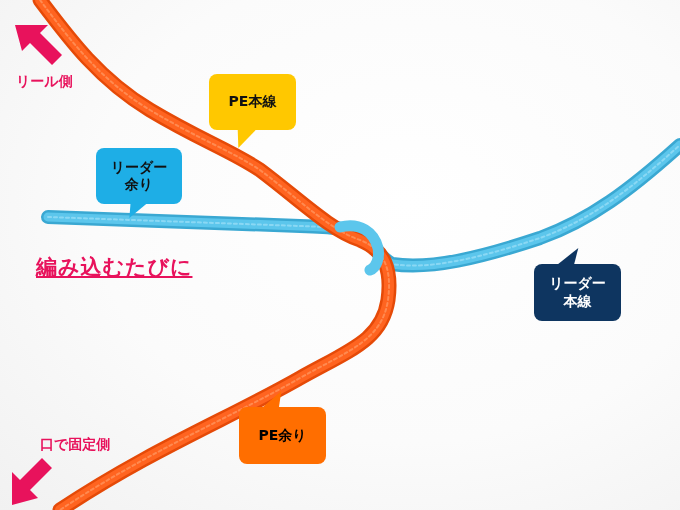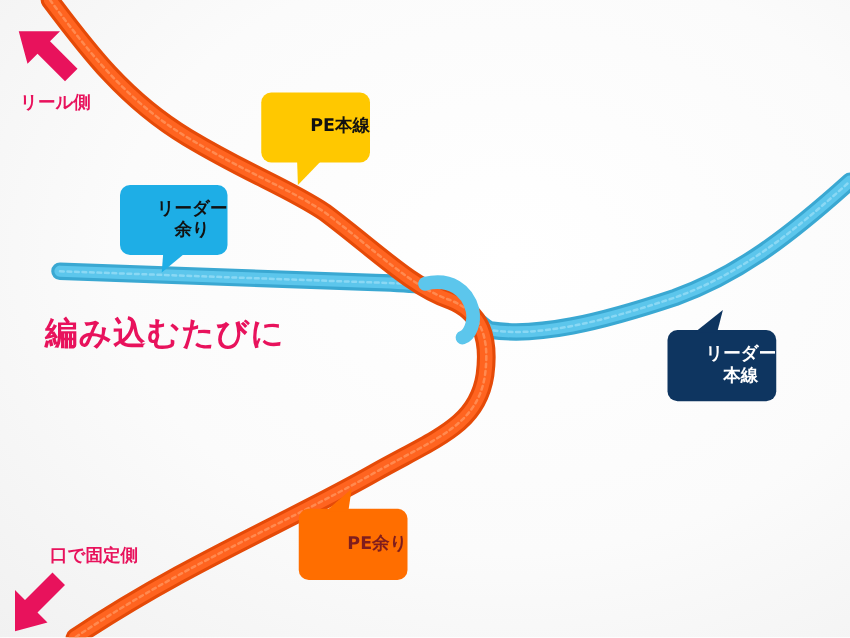--- a/index.html
+++ b/index.html
@@ -12,39 +12,40 @@
     position: relative; width: 680px; height: 510px;
     background: radial-gradient(ellipse at 60% 40%, #ffffff 0%, #fbfbfb 55%, #f1f1f1 100%);
     overflow: hidden;
   }
   svg.ropes { position: absolute; left: 0; top: 0; }
   .callout {
     position: absolute;
     border-radius: 8px;
     font-weight: bold;
     text-align: center;
-    display: flex; align-items: center; justify-content: flex-end;
+    display: flex; align-items: center; justify-content: center;
     line-height: 1.25;
     font-size: 14px;
   }
   .callout .tail {
     position: absolute; width: 0; height: 0;
   }
   .pe-main { left: 209px; top: 74px; width: 87px; height: 56px; background: #ffc800; color: #111; }
   .pe-main .tail { left: 24px; bottom: -18px; border-left: 10px solid transparent; border-right: 10px solid transparent; border-top: 20px solid #ffc800; transform: skewX(-25deg); }
   .leader-rest { left: 96px; top: 148px; width: 86px; height: 56px; background: #1eaee6; color: #111; }
   .leader-rest .tail { left: 30px; bottom: -14px; border-left: 8px solid transparent; border-right: 10px solid transparent; border-top: 16px solid #1eaee6; transform: skewX(-30deg); }
   .leader-main { left: 534px; top: 264px; width: 87px; height: 57px; background: #0e3560; color: #fff; }
   .leader-main .tail { left: 28px; top: -16px; border-left: 10px solid transparent; border-right: 8px solid transparent; border-bottom: 18px solid #0e3560; transform: skewX(-35deg); }
-  .pe-rest { left: 239px; top: 407px; width: 87px; height: 57px; background: #ff6e00; color: #7f1d1d; }
+  .pe-rest { left: 239px; top: 407px; width: 87px; height: 57px; background: #ff6e00; color: #000000; }
   .pe-rest .tail { left: 28px; top: -16px; border-left: 8px solid transparent; border-right: 10px solid transparent; border-bottom: 18px solid #ff6e00; transform: skewX(-35deg); }
   .caption {
     position: absolute; left: 36px; top: 252px;
-    color: #e8125c; font-weight: bold; font-size: 26px; line-height: 30px;
+    color: #e8125c; font-weight: bold; font-size: 21px; line-height: 30px;
     letter-spacing: 1px;
+    text-decoration: underline;
   }
   .side-label {
     position: absolute; color: #e8125c; font-weight: bold; font-size: 14px;
   }
   .reel-label { left: 16px; top: 73px; }
   .mouth-label { left: 40px; top: 436px; }
 </style>
 </head>
 <body>
 

